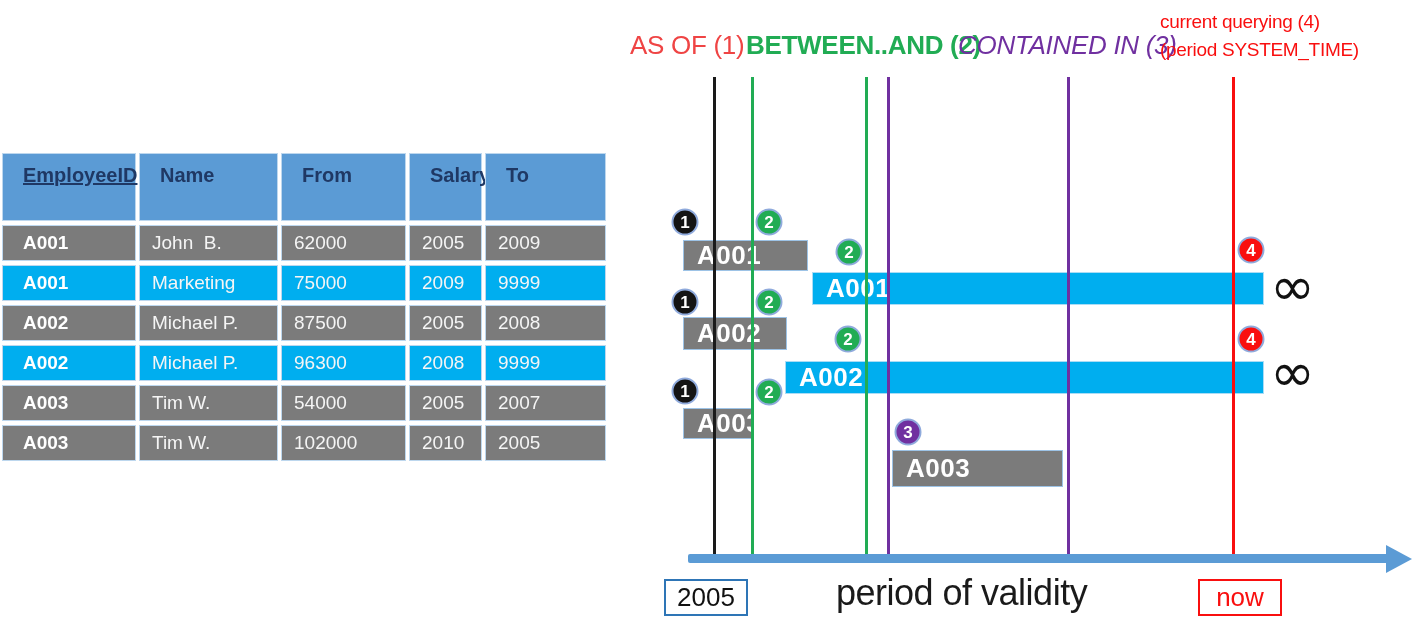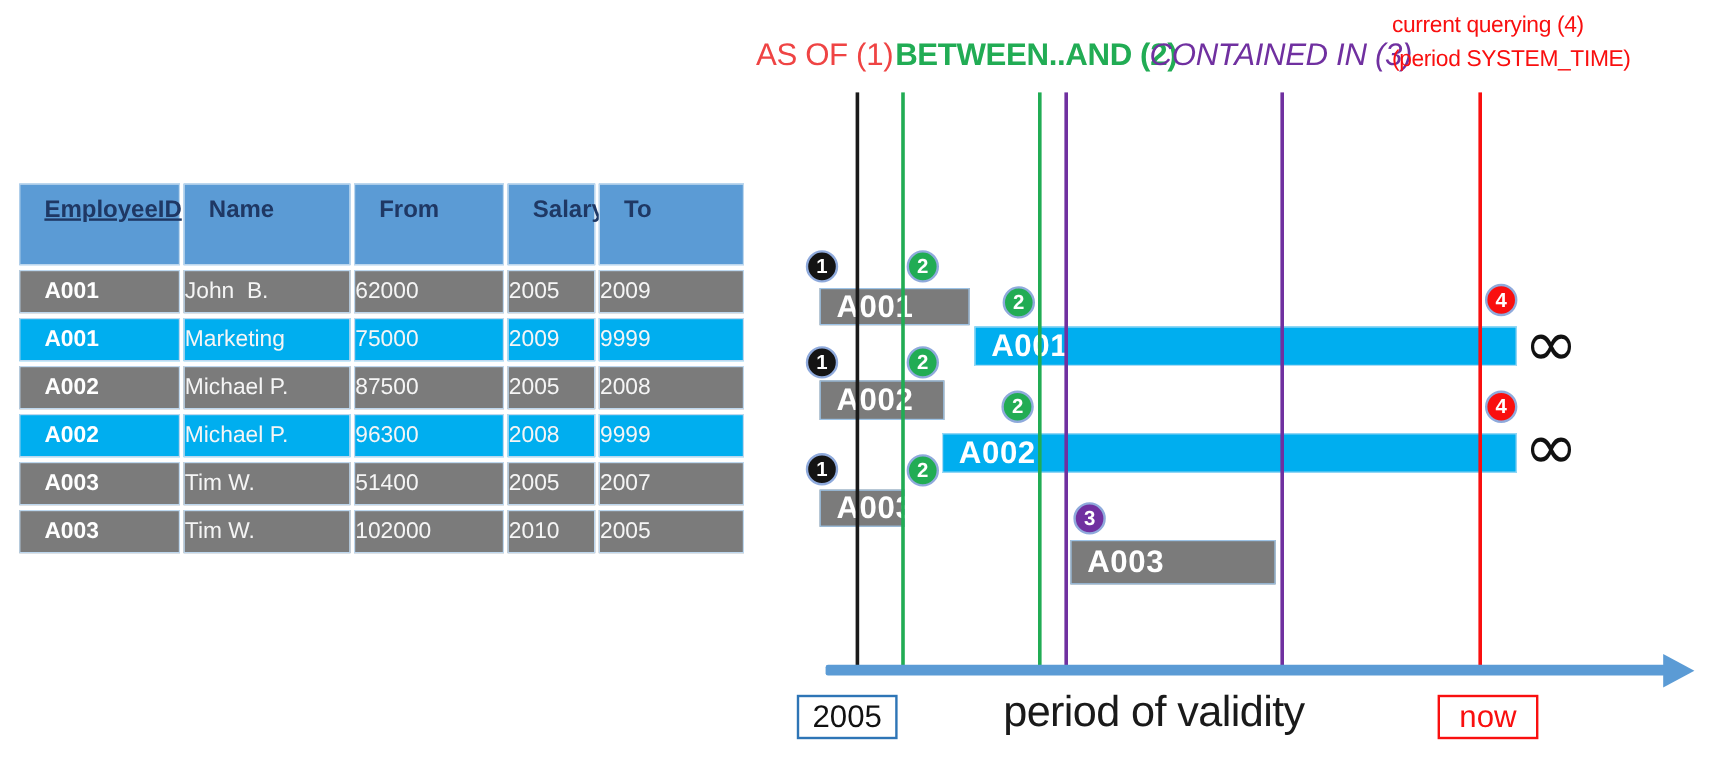--- a/index.html
+++ b/index.html
@@ -1,28 +1,28 @@
 <!DOCTYPE html>
 <html style="--header-blue: #5b9bd5; --row-gray: #7b7b7b; --row-cyan: #00aeef; --navy: #1f3864; --green: #21ac54; --purple: #7030a0; --red: #f90f0f; --black-line: #1a1a1a; --axis-blue: #5b9bd5; --box-blue-border: #2e75b6;"><head>
 <meta charset="utf-8">
 <style>
   html,body{margin:0;padding:0;background:#fff;}
   body{width:1428px;height:637px;position:relative;overflow:hidden;
        font-family:"Liberation Sans",sans-serif;}
   .canvas{position:absolute;left:0;top:0;width:1428px;height:637px;background:#fff;}
 
   
-  .emp-table{position:absolute;left:16px;top:153px;display:grid;
+  .emp-table{position:absolute;left:2px;top:153px;display:grid;
     grid-template-columns:134px 139px 125px 73px 121px;
     grid-template-rows:68px repeat(6,36px);
     column-gap:3px;row-gap:4px;}
   .th{background:var(--header-blue);color:var(--navy);font-weight:bold;font-size:20px;
       padding:10px 0 0 20px;box-sizing:border-box;border:1px solid #bdd7ee;white-space:pre;}
   .th.u span{text-decoration:underline;}
-  .td{font-size:19px;color:#f5f5f5;line-height:34px;padding-left:0;box-sizing:border-box;
+  .td{font-size:19px;color:#f5f5f5;line-height:34px;padding-left:12px;box-sizing:border-box;
       border:1px solid #bdd7ee;white-space:pre;overflow:hidden;}
   .td.c0{font-weight:bold;padding-left:20px;color:#fff;}
   .row-gray{background:var(--row-gray);}
   .row-cyan{background:var(--row-cyan);}
 
   
   .lg{position:absolute;top:30px;font-size:26px;white-space:nowrap;letter-spacing:-0.3px;}
   .lg-asof{left:630px;color:#ef4444;}
   .lg-between{left:746px;color:var(--green);font-weight:bold;}
   .lg-contained{left:958px;color:var(--purple);font-style:italic;}
@@ -82,21 +82,21 @@
       <div class="td c2 row-gray">87500</div>
       <div class="td c3 row-gray">2005</div>
       <div class="td c4 row-gray">2008</div>
       <div class="td c0 row-cyan">A002</div>
       <div class="td c1 row-cyan">Michael P.</div>
       <div class="td c2 row-cyan">96300</div>
       <div class="td c3 row-cyan">2008</div>
       <div class="td c4 row-cyan">9999</div>
       <div class="td c0 row-gray">A003</div>
       <div class="td c1 row-gray">Tim W.</div>
-      <div class="td c2 row-gray">51400</div>
+      <div class="td c2 row-gray">54000</div>
       <div class="td c3 row-gray">2005</div>
       <div class="td c4 row-gray">2007</div>
       <div class="td c0 row-gray">A003</div>
       <div class="td c1 row-gray">Tim W.</div>
       <div class="td c2 row-gray">102000</div>
       <div class="td c3 row-gray">2010</div>
       <div class="td c4 row-gray">2005</div>
     </div>
 
   <div class="lg lg-asof">AS OF (1)</div>

